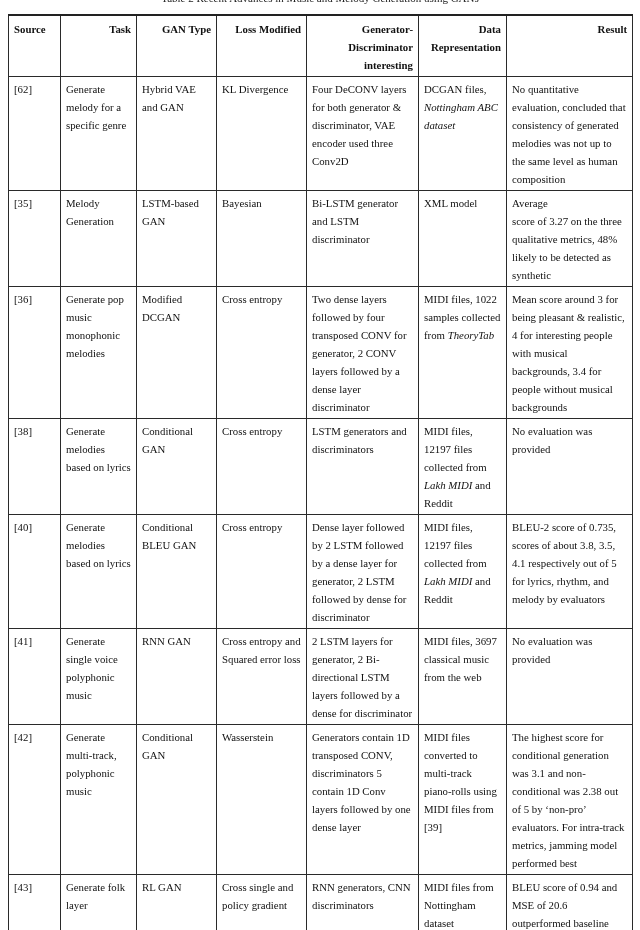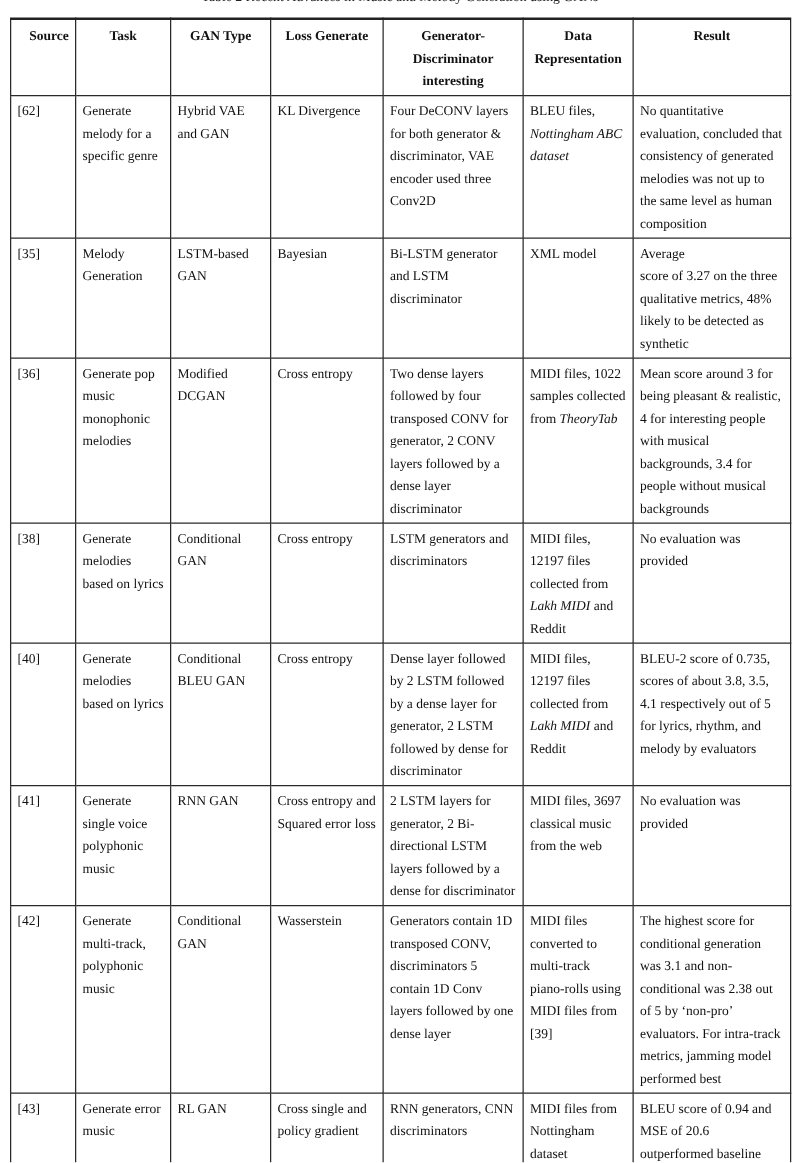--- a/index.html
+++ b/index.html
@@ -36,25 +36,25 @@
     border: 1px solid #2a2a2a;
     vertical-align: top;
     font-size: 10.8px;
     line-height: 18px;
     padding: 3px 5px 2px 5px;
     white-space: pre-line;
     overflow: hidden;
   }
   th {
     font-weight: bold;
-    text-align: center;
+    text-align: right;
     padding-top: 4px;
   }
   th.col-source {
-    text-align: right;
+    text-align: left;
   }
   td em {
     font-style: italic;
     margin-top: 20px;
   }
 </style>
 </head>
 <body>
 
 <div class="page">
@@ -69,34 +69,34 @@
       <col style="width:90px">
       <col style="width:112px">
       <col style="width:88px">
       <col style="width:126px">
     </colgroup>
     <thead>
       <tr>
         <th class="col-source">Source</th>
         <th>Task</th>
         <th>GAN Type</th>
-        <th>Loss Generate</th>
+        <th>Loss Modified</th>
         <th>Generator-Discriminator interesting</th>
         <th>Data Representation</th>
         <th>Result</th>
       </tr>
     </thead>
     <tbody>
         <tr>
           <td><span>[62]</span></td>
           <td><span>Generate melody for a specific genre</span></td>
           <td><span>Hybrid VAE and GAN</span></td>
           <td><span>KL Divergence</span></td>
           <td><span>Four DeCONV layers for both generator &amp; discriminator, VAE encoder used three Conv2D</span></td>
-          <td><span>BLEU files, </span><em>Nottingham ABC dataset</em></td>
+          <td><span>DCGAN files, </span><em>Nottingham ABC dataset</em></td>
           <td><span>No quantitative evaluation, concluded that consistency of generated melodies was not up to the same level as human composition</span></td>
         </tr>
         <tr>
           <td><span>[35]</span></td>
           <td><span>Melody Generation</span></td>
           <td><span>LSTM-based GAN</span></td>
           <td><span>Bayesian</span></td>
           <td><span>Bi-LSTM generator and LSTM discriminator</span></td>
           <td><span>XML model</span></td>
           <td><span>Average
@@ -142,21 +142,21 @@
           <td><span>[42]</span></td>
           <td><span>Generate multi-track, polyphonic music</span></td>
           <td><span>Conditional GAN</span></td>
           <td><span>Wasserstein</span></td>
           <td><span>Generators contain 1D transposed CONV, discriminators 5 contain 1D Conv layers followed by one dense layer</span></td>
           <td><span>MIDI files converted to multi-track piano-rolls using MIDI files from [39]</span></td>
           <td><span>The highest score for conditional generation was 3.1 and non-conditional was 2.38 out of 5 by ‘non-pro’ evaluators. For intra-track metrics, jamming model performed best</span></td>
         </tr>
         <tr>
           <td><span>[43]</span></td>
-          <td><span>Generate error music</span></td>
+          <td><span>Generate folk layer</span></td>
           <td><span>RL GAN</span></td>
           <td><span>Cross single and policy gradient</span></td>
           <td><span>RNN generators, CNN discriminators</span></td>
           <td><span>MIDI files from Nottingham dataset</span></td>
           <td><span>BLEU score of 0.94 and MSE of 20.6 outperformed baseline maximum likelihood estimation</span></td>
         </tr>
       </tbody>
 
   </table>
 

